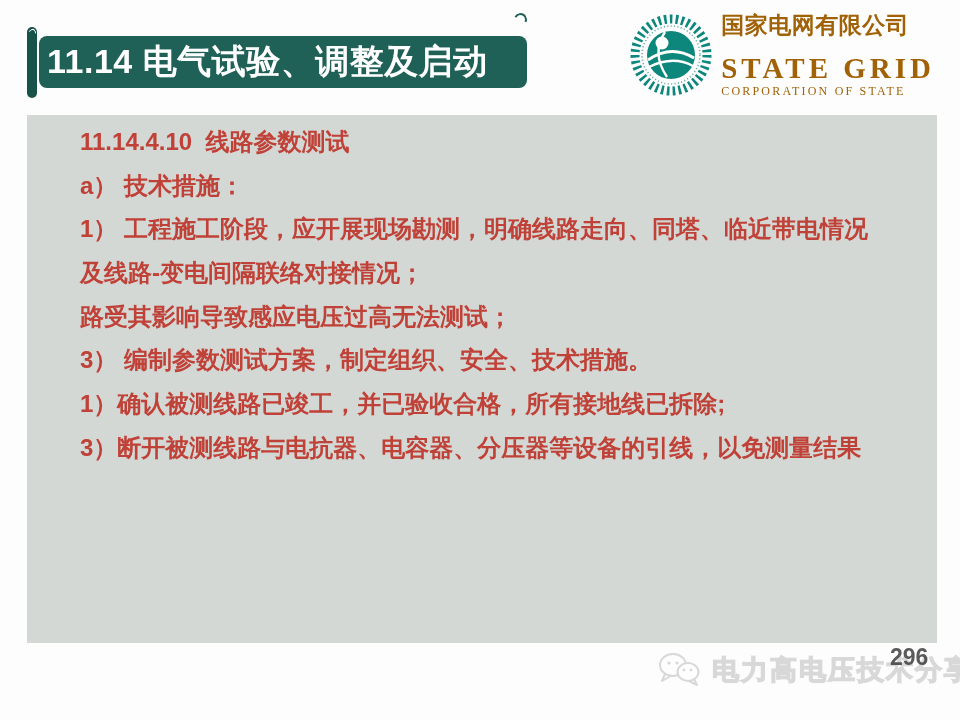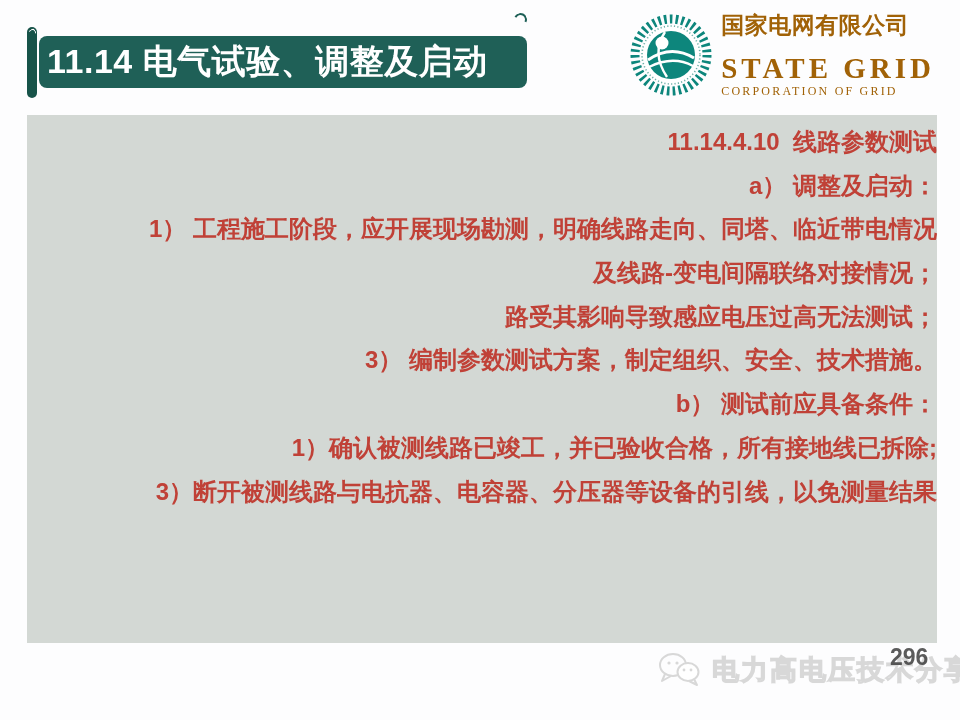--- a/index.html
+++ b/index.html
@@ -50,21 +50,20 @@
   .logo-sub{
     font-family:"Liberation Serif","DejaVu Serif",serif;
     font-size:12px;letter-spacing:2.2px;line-height:14px;margin-top:1px;
   }
 
   
   .content{
     position:absolute;left:27px;top:115px;width:910px;height:528px;
     background:#d3d8d4;box-sizing:border-box;
     padding:5px 0 0 53px;
-    text-align:right;
   }
   .line{
     height:43.7px;line-height:43.7px;
     font-size:24px;font-weight:600;color:#c04137;
     white-space:pre;
   }
 
   
   .footer{
     position:absolute;left:656px;top:650px;
@@ -101,32 +100,31 @@
       <circle cx="42" cy="42" r="29" fill="none" stroke="#4a9c92" stroke-width="1.6" stroke-dasharray="1.2,2.2" opacity="0.8"></circle>
       <circle cx="42" cy="42" r="24" fill="#0d867c"></circle>
       <path d="M19 47 Q 42 31 65 45" stroke="#ffffff" stroke-width="3" fill="none"></path>
       <path d="M20 54 Q 44 42 64 53" stroke="#ffffff" stroke-width="2.4" fill="none"></path>
       <path d="M36 19 Q 22 40 38 64" stroke="#ffffff" stroke-width="2.4" fill="none"></path>
       <circle cx="33" cy="30" r="6.5" fill="#ffffff"></circle>
     </svg>
     <div class="logo-text">
       <div class="logo-cn">国家电网有限公司</div>
       <div class="logo-en">STATE GRID</div>
-      <div class="logo-sub">CORPORATION OF GRID</div>
+      <div class="logo-sub">CORPORATION OF STATE</div>
     </div>
   </div>
 
   <div class="content">
     <div class="line">11.14.4.10  线路参数测试</div>
-    <div class="line">a） 调整及启动：</div>
+    <div class="line">a） 技术措施：</div>
     <div class="line">1） 工程施工阶段，应开展现场勘测，明确线路走向、同塔、临近带电情况</div>
     <div class="line">及线路-变电间隔联络对接情况；</div>
     <div class="line">路受其影响导致感应电压过高无法测试；</div>
     <div class="line">3） 编制参数测试方案，制定组织、安全、技术措施。</div>
-    <div class="line">b） 测试前应具备条件：</div>
     <div class="line">1）确认被测线路已竣工，并已验收合格，所有接地线已拆除;</div>
     <div class="line">3）断开被测线路与电抗器、电容器、分压器等设备的引线，以免测量结果</div>
   </div>
 
   <div class="footer">
     <svg class="wm-icon" width="46" height="40" viewBox="0 0 46 40">
       <ellipse cx="17" cy="15" rx="13" ry="11" fill="none" stroke="#d8d8d8" stroke-width="2"></ellipse>
       <path d="M9 24 L6 31 L15 26" fill="none" stroke="#d8d8d8" stroke-width="2" stroke-linejoin="round"></path>
       <ellipse cx="32" cy="22" rx="10.5" ry="9" fill="#ffffff" stroke="#d8d8d8" stroke-width="2"></ellipse>
       <path d="M38 29 L41 35 L33 31" fill="none" stroke="#d8d8d8" stroke-width="2" stroke-linejoin="round"></path>

